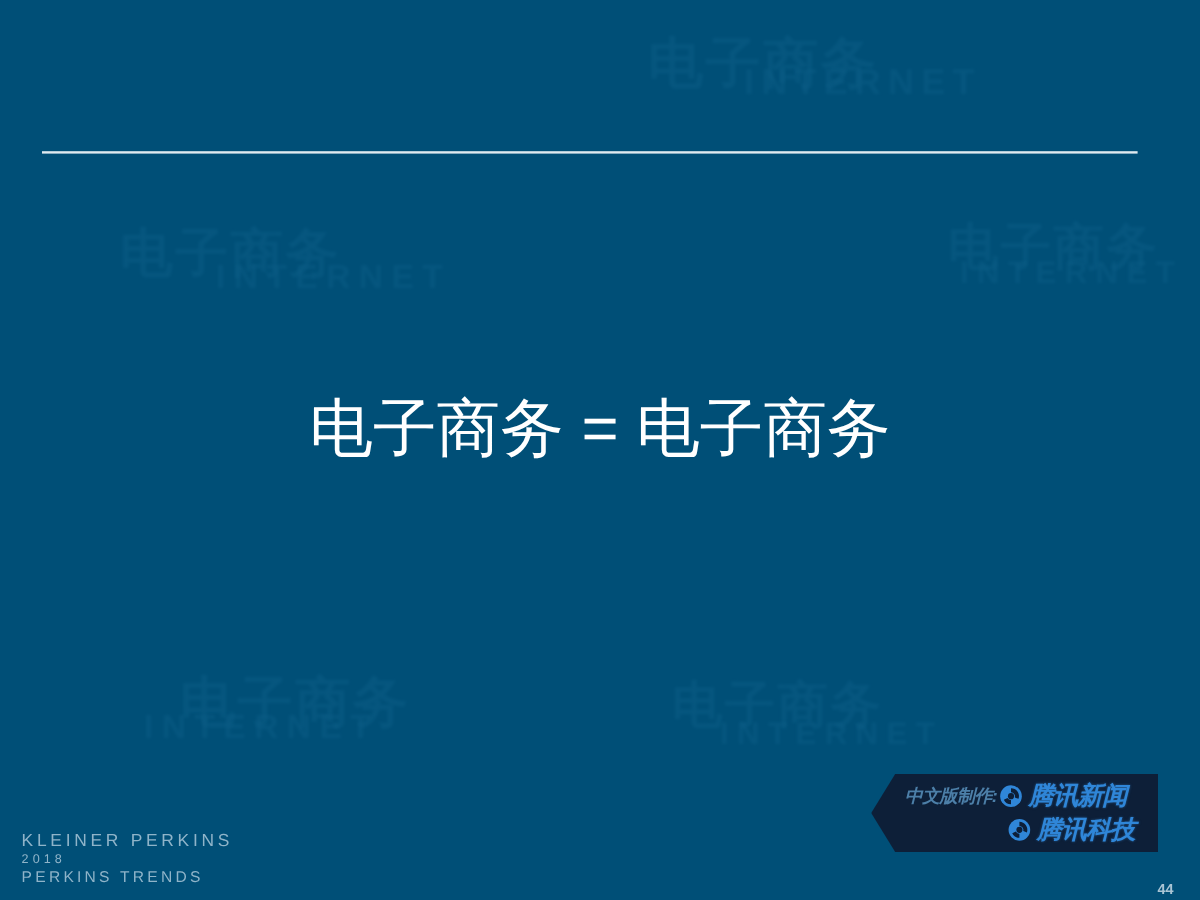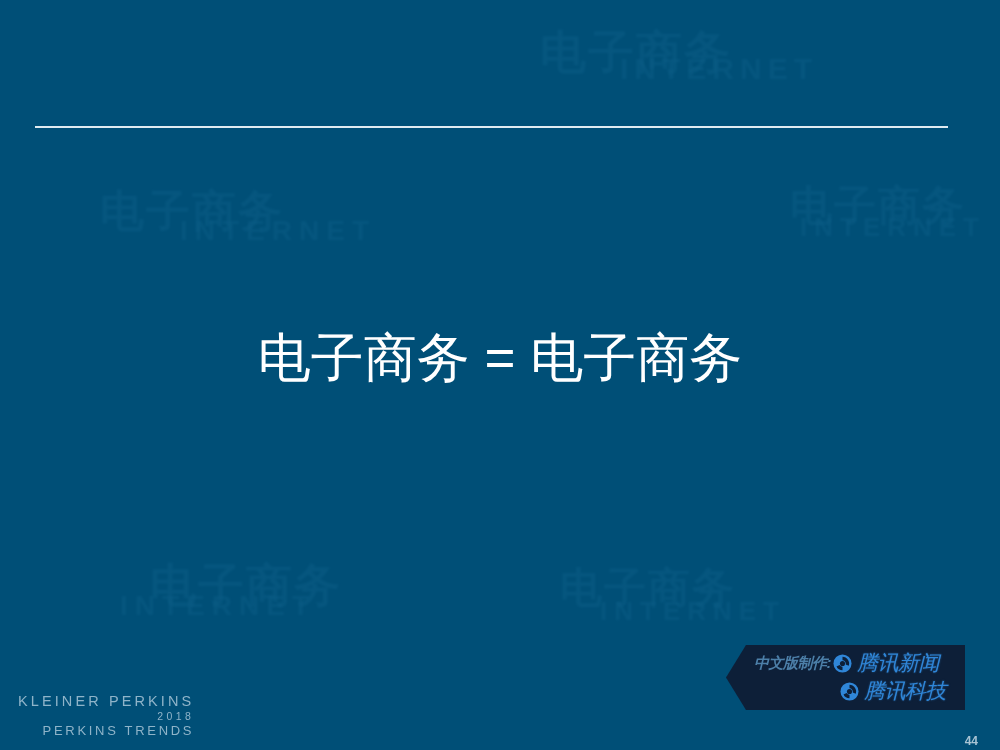--- a/index.html
+++ b/index.html
@@ -76,21 +76,21 @@
     letter-spacing: 0px;
     white-space: nowrap;
   }
 
   
   .brand {
     position: absolute;
     left: 18px;
     bottom: 12px;
     z-index: 3;
-    text-align: right;
+    text-align: left;
     color: #8fb4c9;
     user-select: none;
   }
   .brand-line1 {
     font-size: 14.5px;
     letter-spacing: 3.1px;
     font-weight: 400;
     white-space: nowrap;
   }
   .brand-line2 {
@@ -145,21 +145,21 @@
     width: 19px;
     height: 19px;
     flex: none;
     margin-right: 5px;
   }
 
   .credit-name {
     color: #2f86d8;
     font-size: 21px;
     font-style: italic;
-    font-weight: 400;
+    font-weight: 700;
     letter-spacing: -0.5px;
     white-space: nowrap;
     text-shadow: 0 0 2px rgba(60,150,230,.5);
   }
 
   
   .page-number {
     position: absolute;
     right: 22px;
     bottom: 2px;

